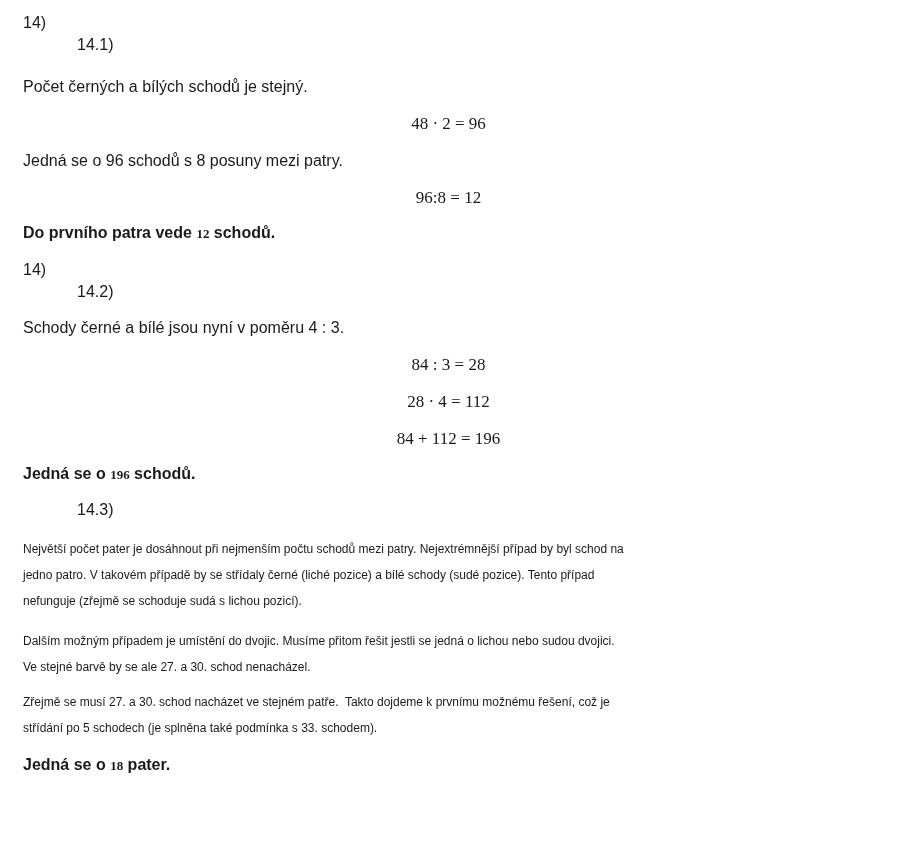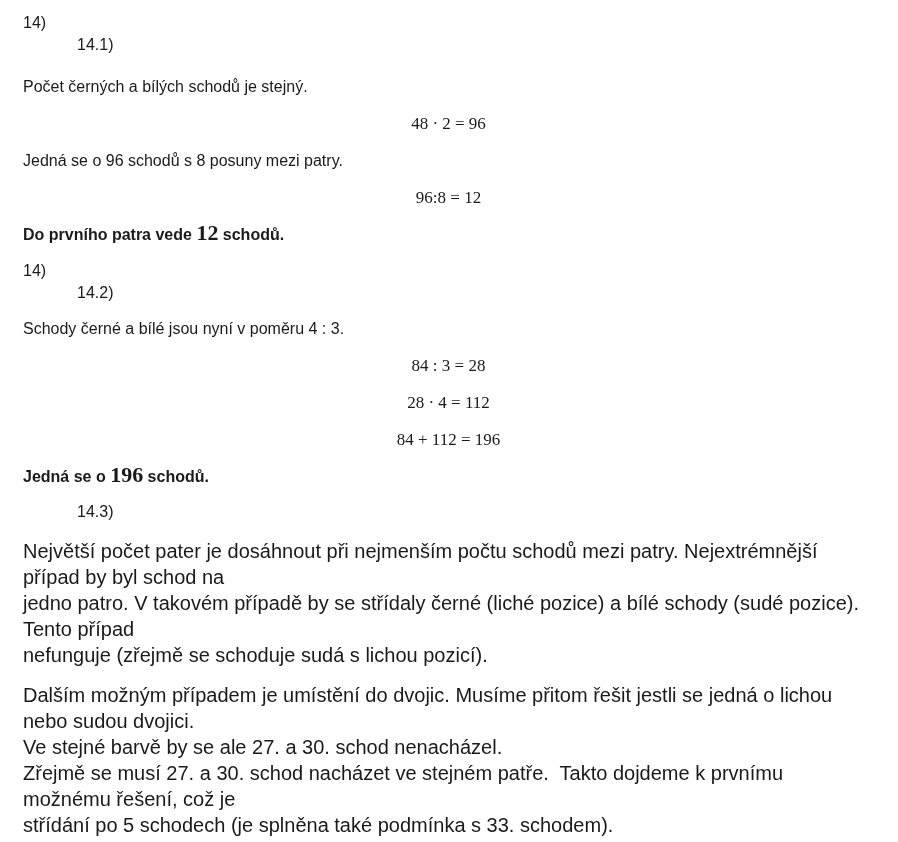--- a/index.html
+++ b/index.html
@@ -34,32 +34,32 @@
     font-family: "Liberation Serif", serif;
     font-size: 17px;
     text-align: center;
     line-height: 22px;
   }
   .answer {
     font-weight: 700;
   }
   .answer-num {
     font-family: "Liberation Serif", serif;
-    font-size: 22px;
+    font-size: 13px;
     font-weight: 700;
   }
   .para {
     font-size: 16px;
   }
   .para-line {
     line-height: 26px;
-    font-size: 20px;
+    font-size: 12px;
     white-space: pre-wrap;
   }
-  .mt9  { }
+  .mt9  { margin-top: 9px; }
   .mt12 { margin-top: 20px; }
   .mt13 { margin-top: 13px; }
   .mt14 { margin-top: 14px; }
   .mt15 { margin-top: 15px; }
   .mt18 { }
 </style>
 </head>
 <body>
 
 <div class="page">

